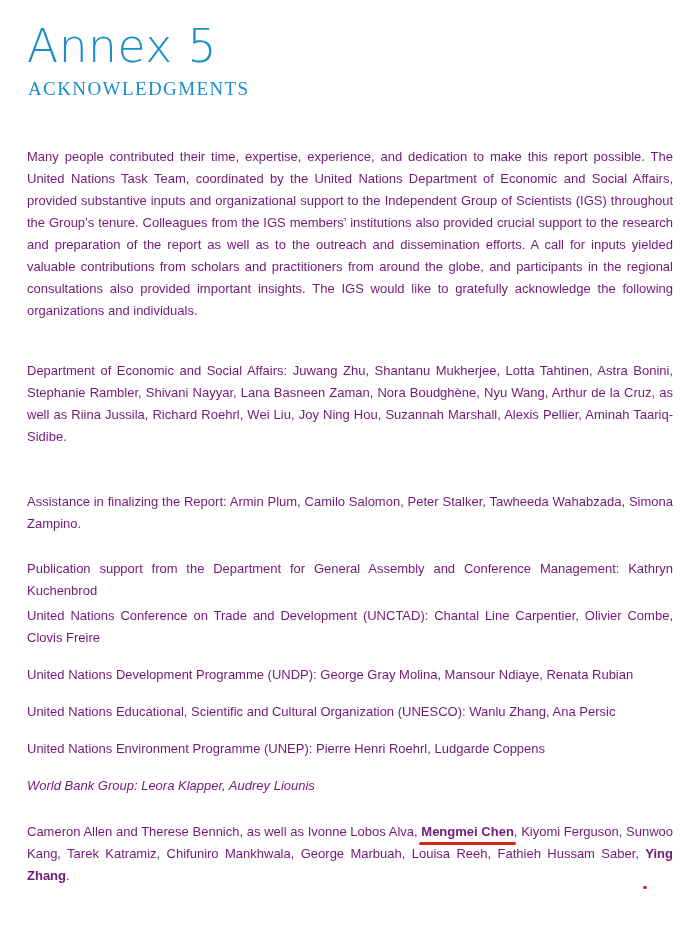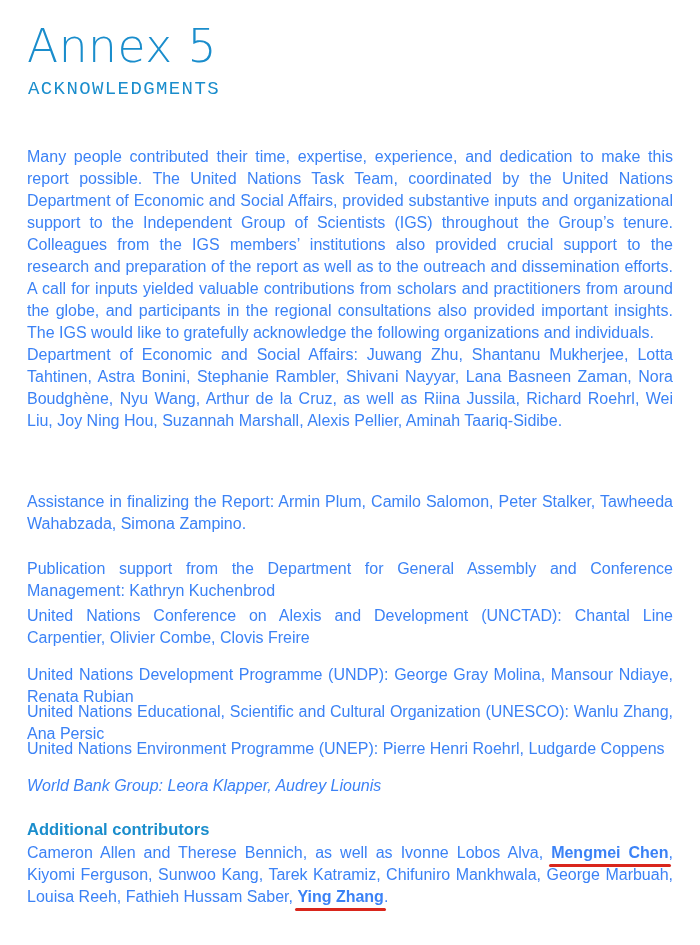--- a/index.html
+++ b/index.html
@@ -34,27 +34,27 @@
       font-weight: 200;
     }
     .section-title {
       position: absolute;
       left: 28px;
       top: 78px;
       font-size: 19px;
       color: #1a8dcc;
       letter-spacing: 1.4px;
       line-height: 22px;
-      font-family: Liberation Mono, monospace;
+      font-family: Liberation Serif, serif;
     }
     .body-text {
-      font-size: 16px;
+      font-size: 13px;
       line-height: 22px;
       text-align: justify;
-      color: #3b82f6;
+      color: #701a75;
       margin: 0;
     }
     .intro {
       position: absolute;
       left: 27px;
       top: 146px;
       width: 646px;
     }
     .heading {
       font-size: 16.5px;
@@ -87,47 +87,46 @@
 <body>
 
 <div class="annex-title"><span>Annex 5</span></div>
 <div class="section-title">ACKNOWLEDGMENTS</div>
 
 <div class="intro">
   <p class="body-text">Many people contributed their time, expertise, experience, and dedication to make this report possible. The United Nations Task Team, coordinated by the United Nations Department of Economic and Social Affairs, provided substantive inputs and organizational support to the Independent Group of Scientists (IGS) throughout the Group’s tenure. Colleagues from the IGS members’ institutions also provided crucial support to the research and preparation of the report as well as to the outreach and dissemination efforts. A call for inputs yielded valuable contributions from scholars and practitioners from around the globe, and participants in the regional consultations also provided important insights. The IGS would like to gratefully acknowledge the following organizations and individuals.</p>
 </div>
 
 <div class="block" style="top:342px;">
-  <p class="body-text" style="margin-top:2px;">Department of Economic and Social Affairs: Juwang Zhu, Shantanu Mukherjee, Lotta Tahtinen, Astra Bonini, Stephanie Rambler, Shivani Nayyar, Lana Basneen Zaman, Nora Boudghène, Nyu Wang, Arthur de la Cruz, as well as Riina Jussila, Richard Roehrl, Wei Liu, Joy Ning Hou, Suzannah Marshall, Alexis Pellier, Aminah Taariq-Sidibe.</p>
+  <p class="body-text" style="margin-top:18px;">Department of Economic and Social Affairs: Juwang Zhu, Shantanu Mukherjee, Lotta Tahtinen, Astra Bonini, Stephanie Rambler, Shivani Nayyar, Lana Basneen Zaman, Nora Boudghène, Nyu Wang, Arthur de la Cruz, as well as Riina Jussila, Richard Roehrl, Wei Liu, Joy Ning Hou, Suzannah Marshall, Alexis Pellier, Aminah Taariq-Sidibe.</p>
 </div>
 
 <div class="block" style="top:491px;">
   <p class="body-text">Assistance in finalizing the Report: Armin Plum, Camilo Salomon, Peter Stalker, Tawheeda Wahabzada, Simona Zampino.</p>
 </div>
 
 <div class="block" style="top:550px;margin-top:8px;">
   <p class="body-text">Publication support from the Department for General Assembly and Conference Management: Kathryn Kuchenbrod</p>
 </div>
 
 <div class="block" style="top:605px;">
-  <p class="body-text">United Nations Conference on Alexis and Development (UNCTAD): Chantal Line Carpentier, Olivier Combe, Clovis Freire</p>
+  <p class="body-text">United Nations Conference on Trade and Development (UNCTAD): Chantal Line Carpentier, Olivier Combe, Clovis Freire</p>
 </div>
 
 <div class="block" style="top:664px;">
   <p class="body-text">United Nations Development Programme (UNDP): George Gray Molina, Mansour Ndiaye, Renata Rubian</p>
 </div>
 
 <div class="block" style="top:701px;">
   <p class="body-text">United Nations Educational, Scientific and Cultural Organization (UNESCO): Wanlu Zhang, Ana Persic</p>
 </div>
 
 <div class="block" style="top:738px;">
   <p class="body-text">United Nations Environment Programme (UNEP): Pierre Henri Roehrl, Ludgarde Coppens</p>
 </div>
 
 <div class="block" style="top:775px;font-style:italic;">
   <p class="body-text">World Bank Group: Leora Klapper, Audrey Liounis</p>
 </div>
 
 <div class="block" style="top:819px;">
-  <h2 class="heading">Additional contributors</h2>
   <p class="body-text" style="margin-top:2px;"><span>Cameron Allen and Therese Bennich, as well as Ivonne Lobos Alva, </span><span class="underlined"><span>Mengmei Chen</span><span class="red-mark"></span></span><span>, Kiyomi Ferguson, Sunwoo Kang, Tarek Katramiz, Chifuniro Mankhwala, George Marbuah, Louisa Reeh, Fathieh Hussam Saber, </span><span class="underlined"><span>Ying Zhang</span><span class="red-mark"></span></span><span>.</span></p>
 </div>
 
 </body></html>

